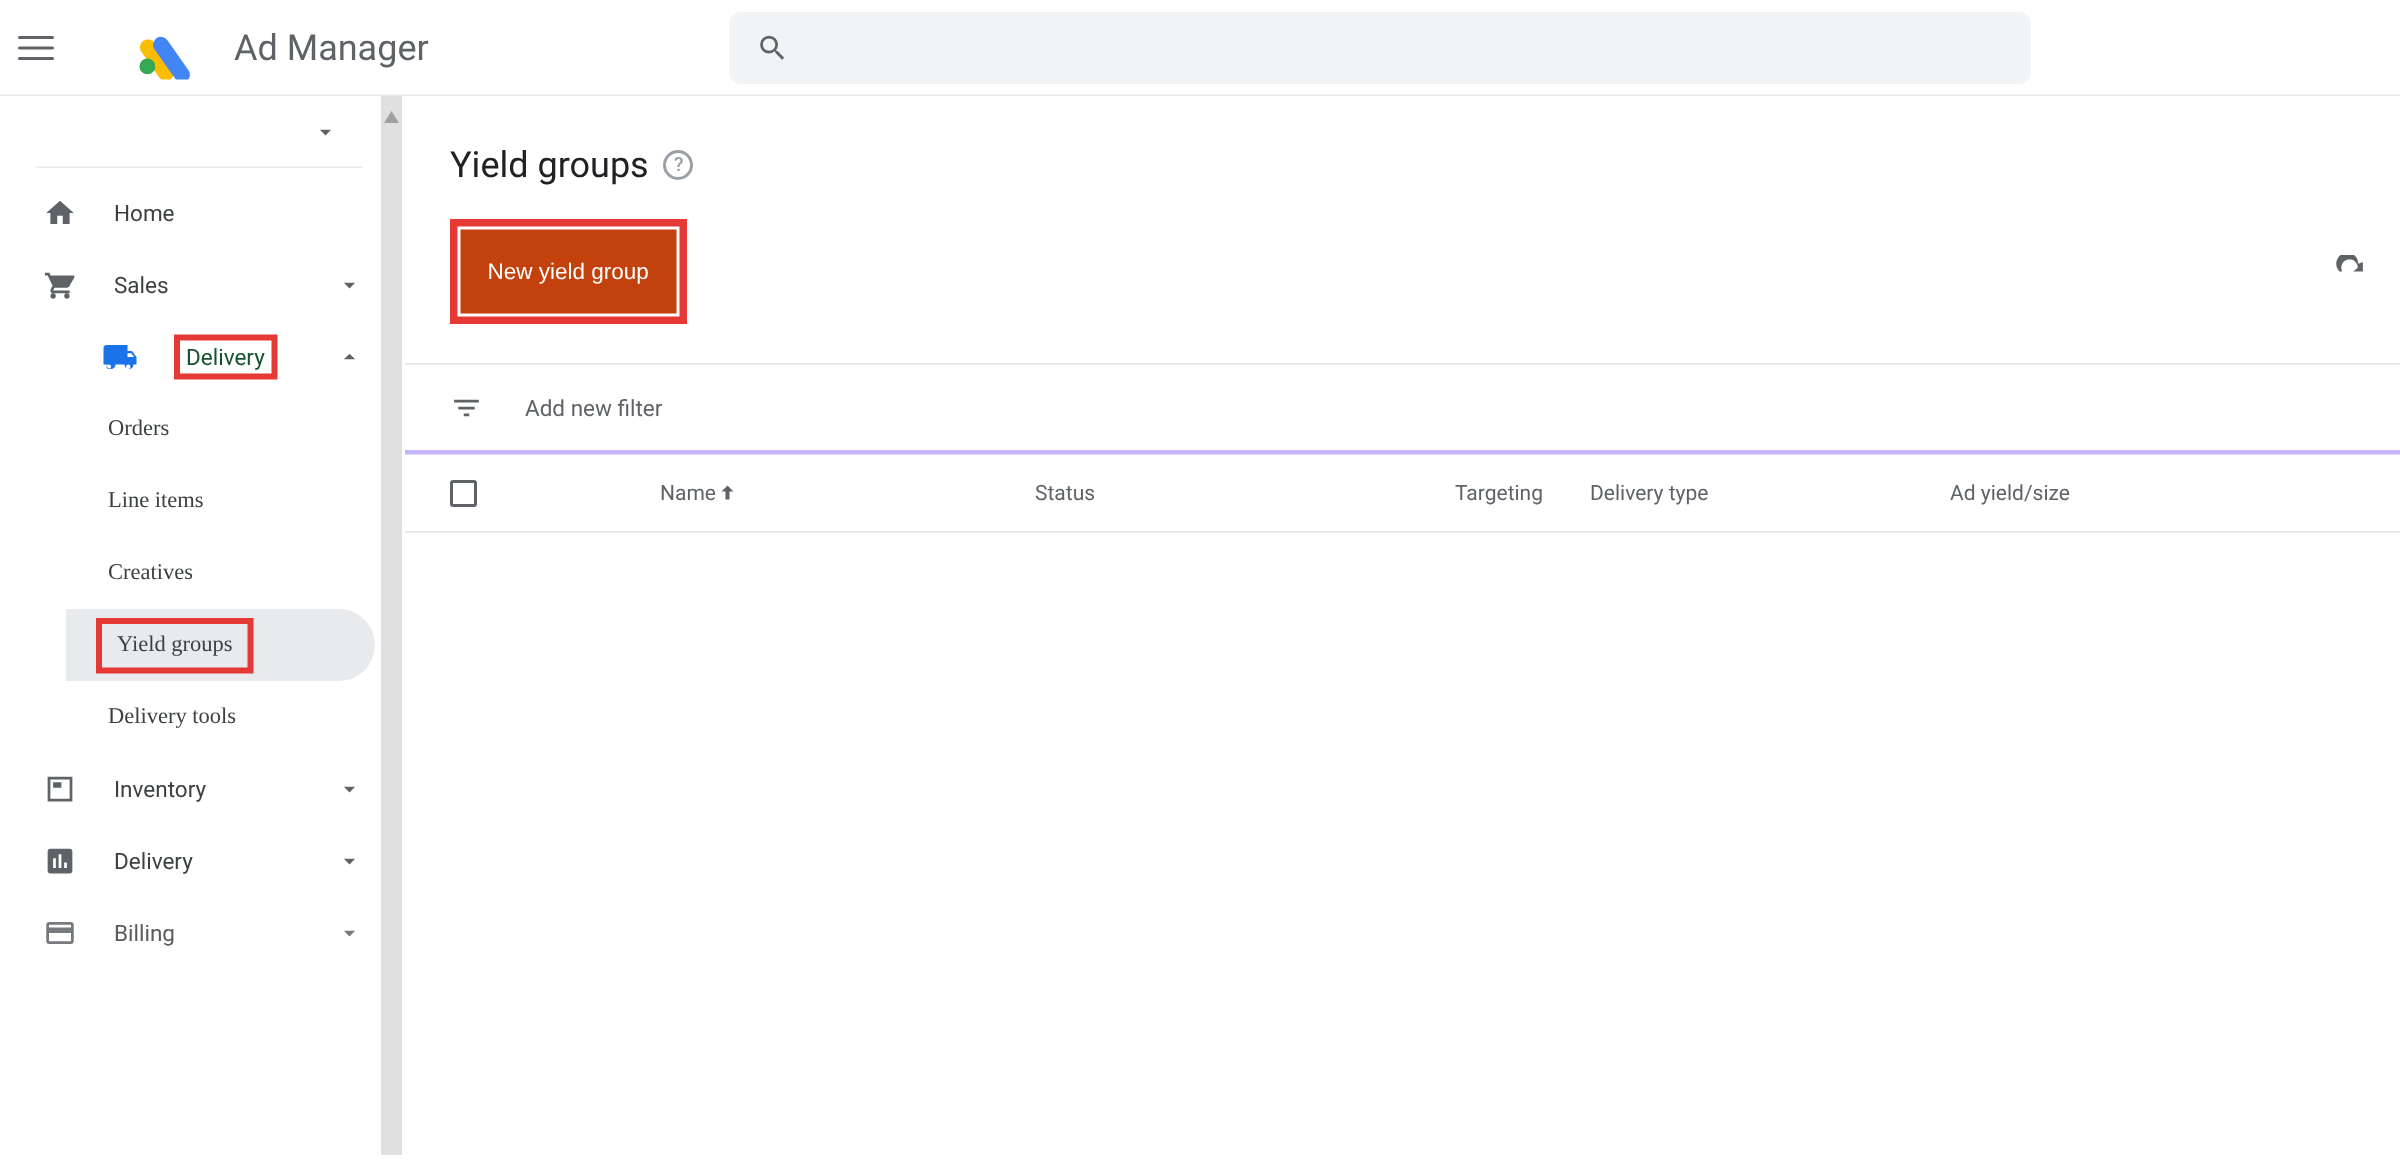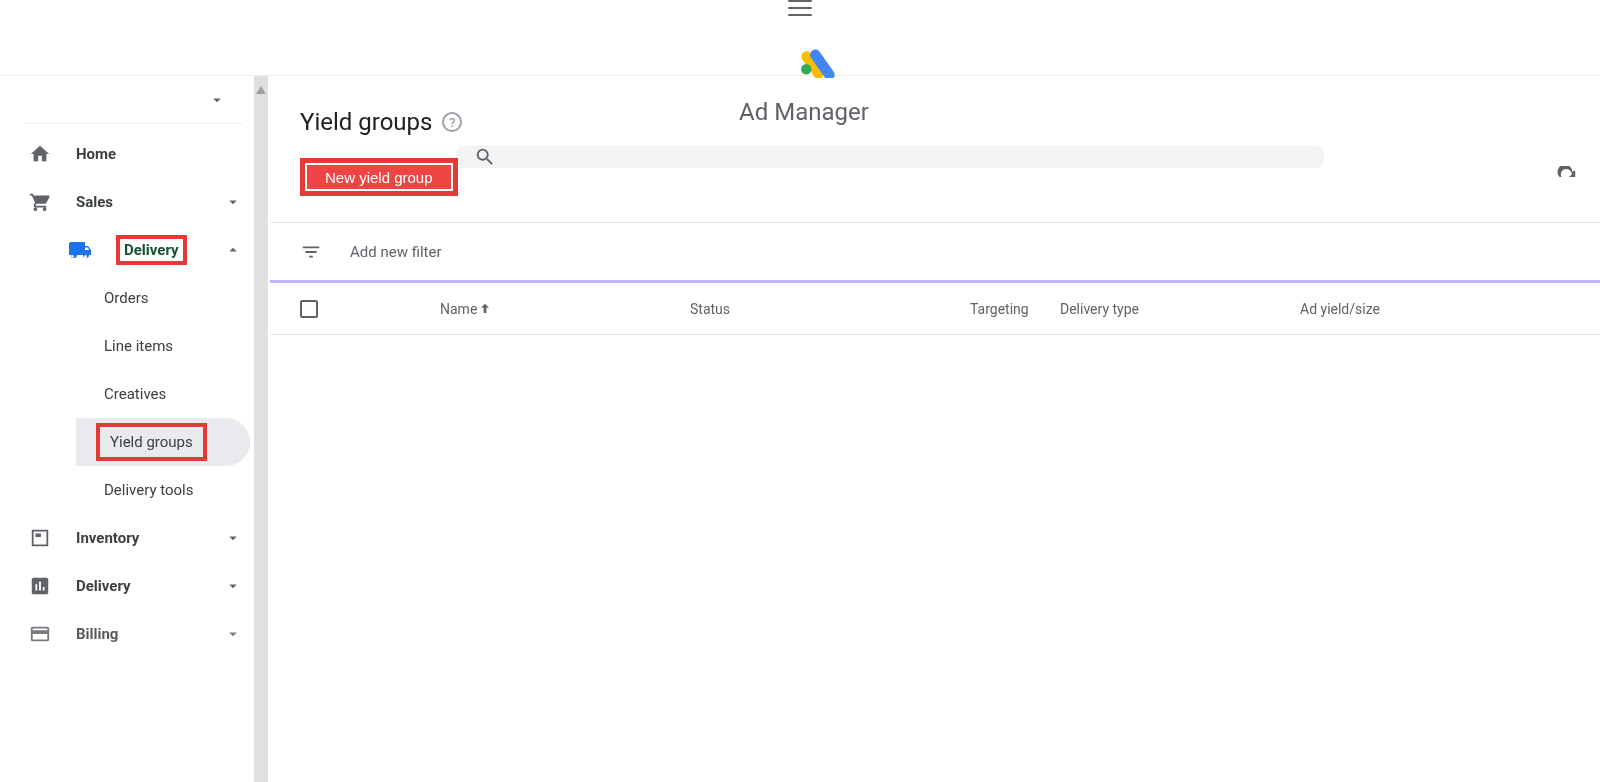--- a/index.html
+++ b/index.html
@@ -1,27 +1,26 @@
 <!DOCTYPE html>
 <html><head>
 <meta charset="utf-8">
 <style>
   * { box-sizing: border-box; margin: 0; padding: 0; }
   html, body { height: 100%; font-family: Roboto, "Helvetica Neue", Arial, sans-serif; color: #3c4043; background: #fff; }
   body { width: 1600px; height: 782px; overflow: hidden; }
 
   
   .header {
-    height: 76px;
+    height: 64px;
     display: flex;
     align-items: center;
     border-bottom: 1px solid #ececec;
     padding: 0 12px;
     gap: 20px;
-    flex-direction: column;
   }
   .hamburger {
     width: 24px; height: 24px; cursor: pointer;
     display: flex; flex-direction: column; justify-content: center; gap: 5px;
   }
   .hamburger span { display: block; height: 2px; background: #5f6368; border-radius: 1px; }
   .logo { width: 42px; height: 42px; display: flex; align-items: center; justify-content: center; margin-left: 30px; }
   .app-title { font-size: 24px; color: #5f6368; font-weight: 400; margin-left: 8px; }
   .search-wrap { 
     margin-left: 180px;
@@ -62,26 +61,26 @@
   }
   .chev { width: 18px; height: 18px; color: #5f6368; }
 
   .nav-item {
     height: 48px; display: flex; align-items: center; gap: 24px;
     padding: 0 12px 0 28px; cursor: pointer; color: #3c4043; font-size: 15px;
     border-top-right-radius: 24px; border-bottom-right-radius: 24px;
     position: relative;
   }
   .nav-item .nav-icon { width: 24px; height: 24px; display:flex; align-items:center; justify-content:center; color:#5f6368; }
-  .nav-item .nav-label { flex: 1; font-weight: bold; }
+  .nav-item .nav-label { flex: 1; }
   .nav-item.active { color: #14532d; margin-left: 40px; }
   .nav-item.active .nav-icon { color: #1a73e8; }
   .nav-item .expand-icon { width:18px; height:18px; color:#5f6368; }
 
-  .subnav { padding-left: 76px; }
+  .subnav { padding-left: 44px; font-family: Liberation Serif, serif; }
   .sub-item {
     height: 48px; display: flex; align-items: center; padding-left: 28px; padding-right: 12px;
     cursor: pointer; font-size: 15px; color: #3c4043;
     border-top-right-radius: 24px; border-bottom-right-radius: 24px;
     margin-right: 4px;
   }
   .sub-item.selected { background: #e8eaed; }
   .label-box-red { border: 4px solid #e53935; display:inline-block; padding: 2px 4px; }
 
   
@@ -96,21 +95,21 @@
   .page-title { font-size: 24px; font-weight: 400; color: #202124; }
   .help-icon {
     width:20px; height:20px; border:2px solid #9aa0a6; border-radius:50%;
     display:flex; align-items:center; justify-content:center; color:#9aa0a6;
     font-size:13px; font-weight:500;
   }
 
   .action-bar { padding: 0 30px 18px 30px; display:flex; align-items:center; justify-content:space-between; border-bottom:1px solid #e0e0e0; padding-bottom: 26px;}
   .new-btn-wrap { border: 5px solid #e53935; padding: 2px; display:inline-block; }
   .new-btn {
-    background:#ef4444; color:#fff; border:none; height:24px; padding:0 18px;
+    background:#c2410c; color:#fff; border:none; height:56px; padding:0 18px;
     font-size:15px; font-weight:500; cursor:pointer;
   }
   .refresh-ic { width:22px; height:22px; color:#5f6368; }
 
   .filter-row {
     height: 60px; display:flex; align-items:center; gap:28px;
     padding: 0 30px; border-bottom:3px solid #c4b5fd;
   }
   .filter-icon { width:22px; height:22px; color:#5f6368; }
   .filter-text { color:#5f6368; font-size:15px; }

